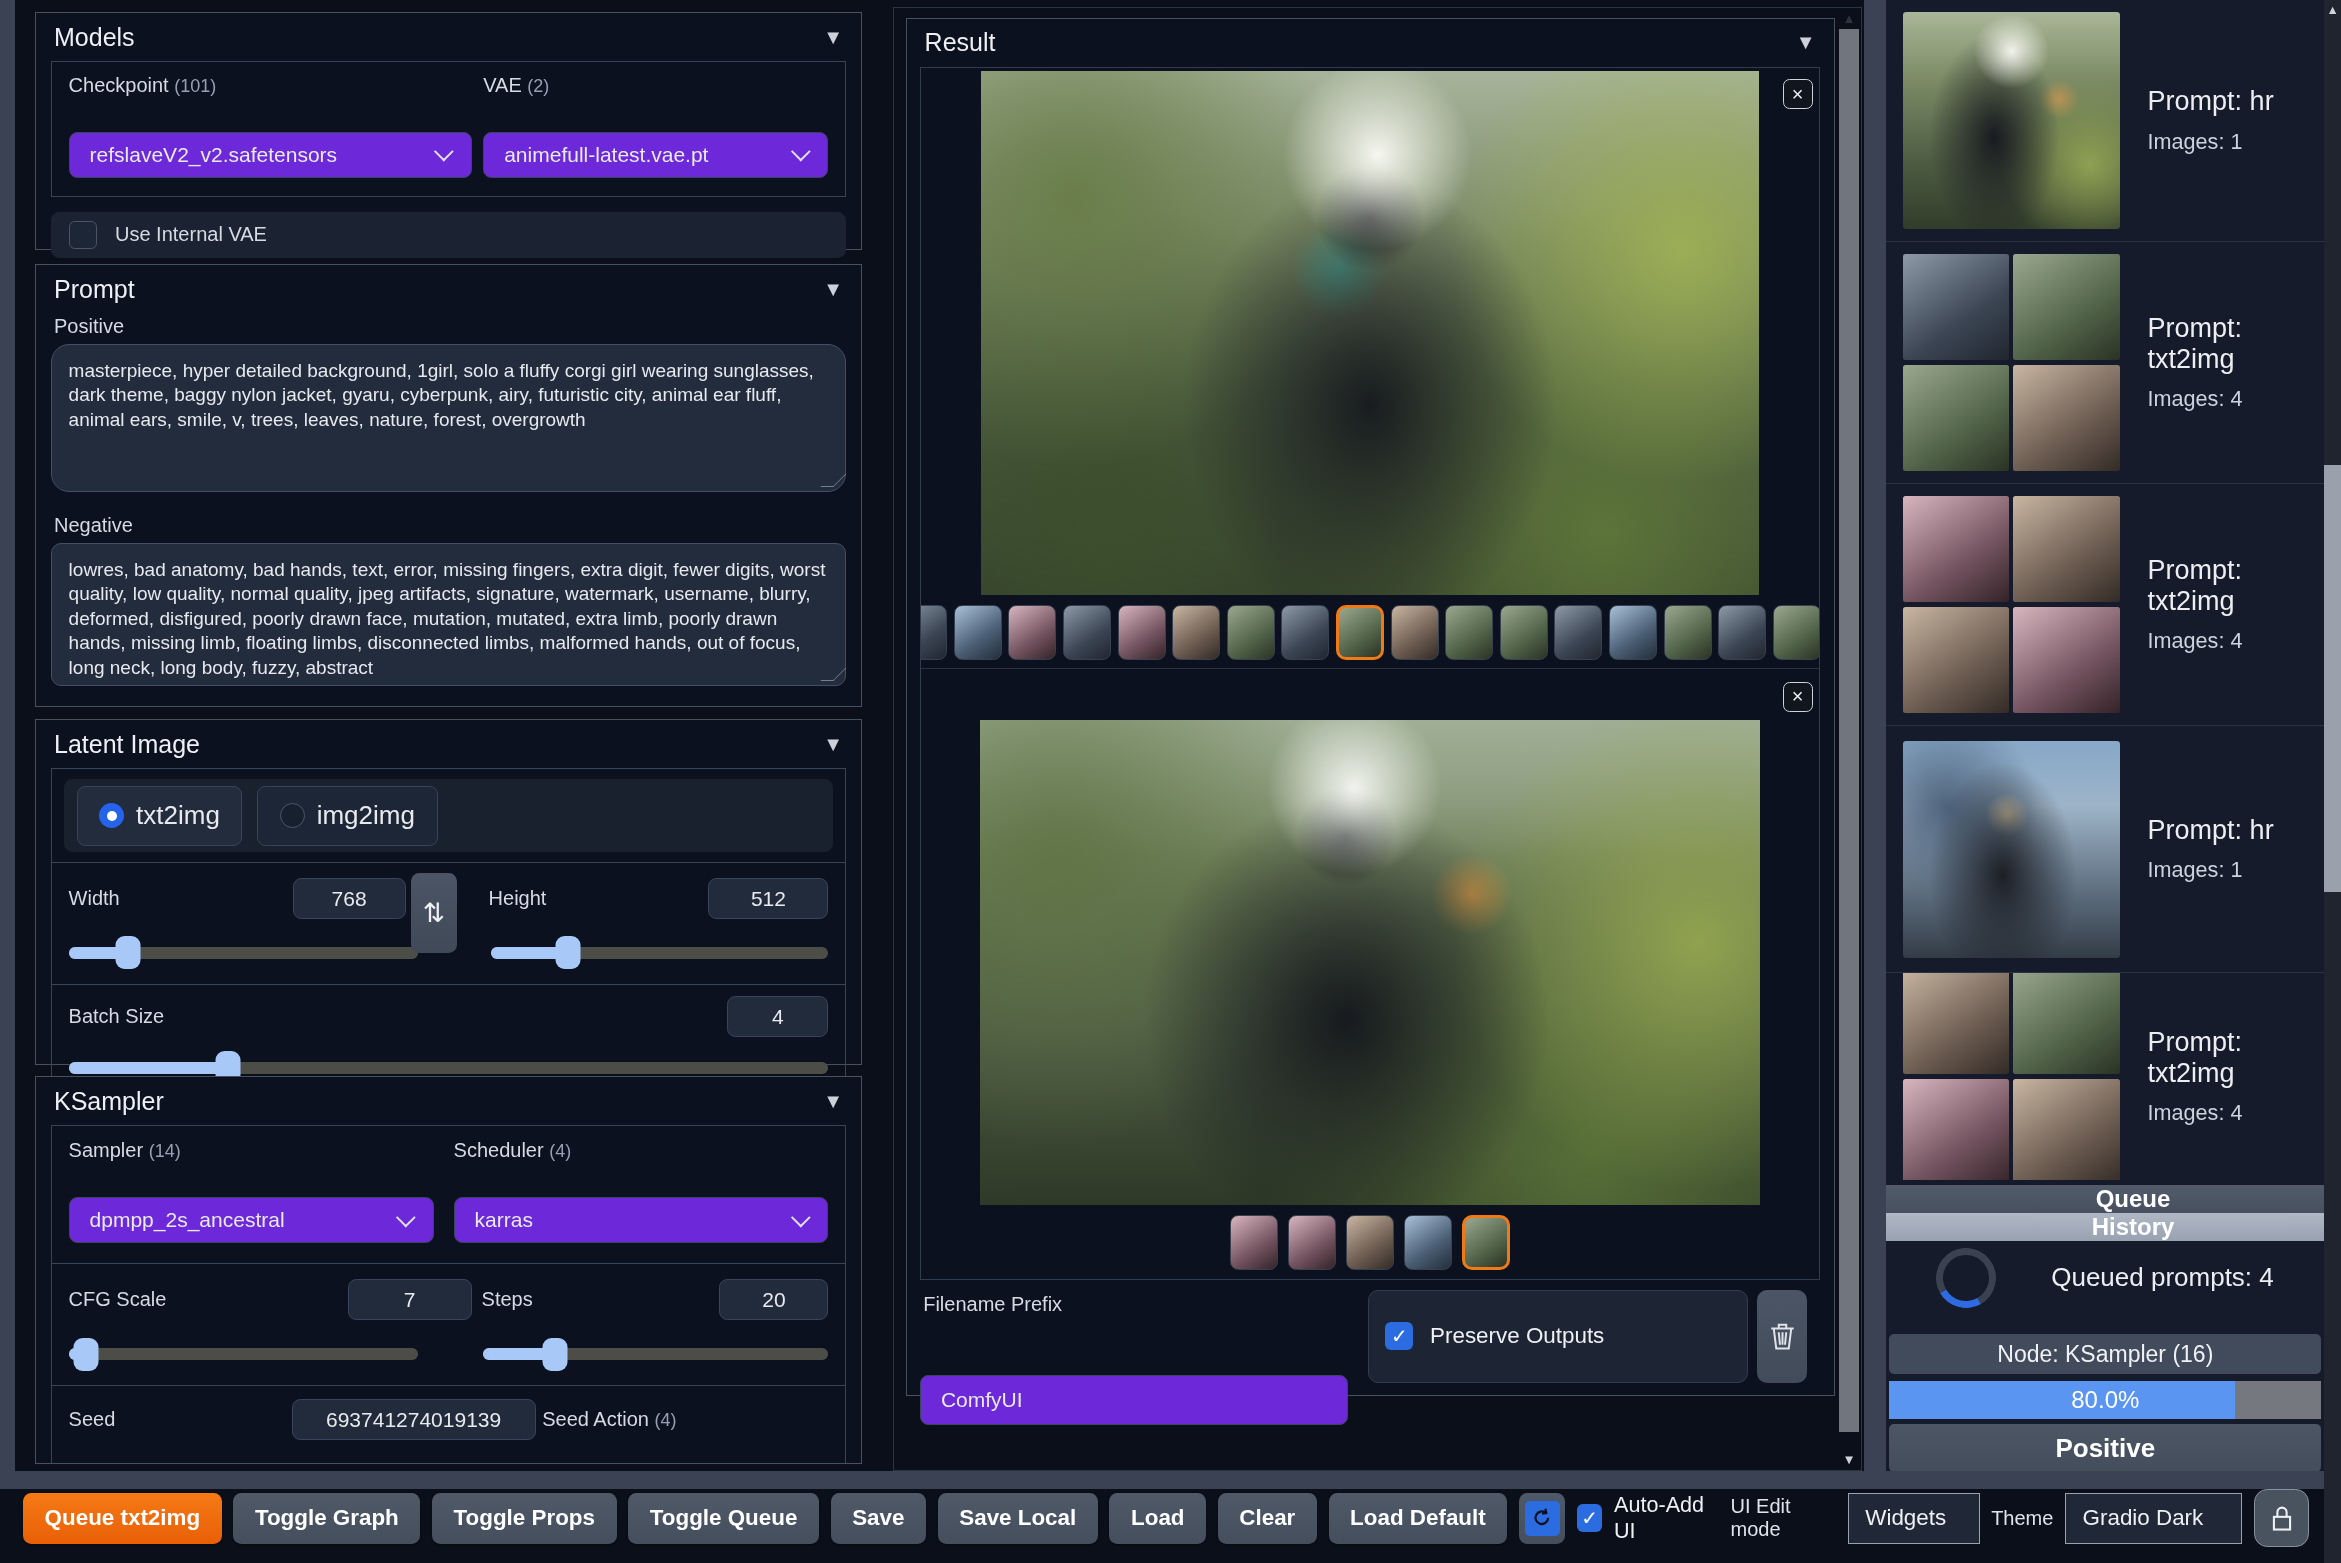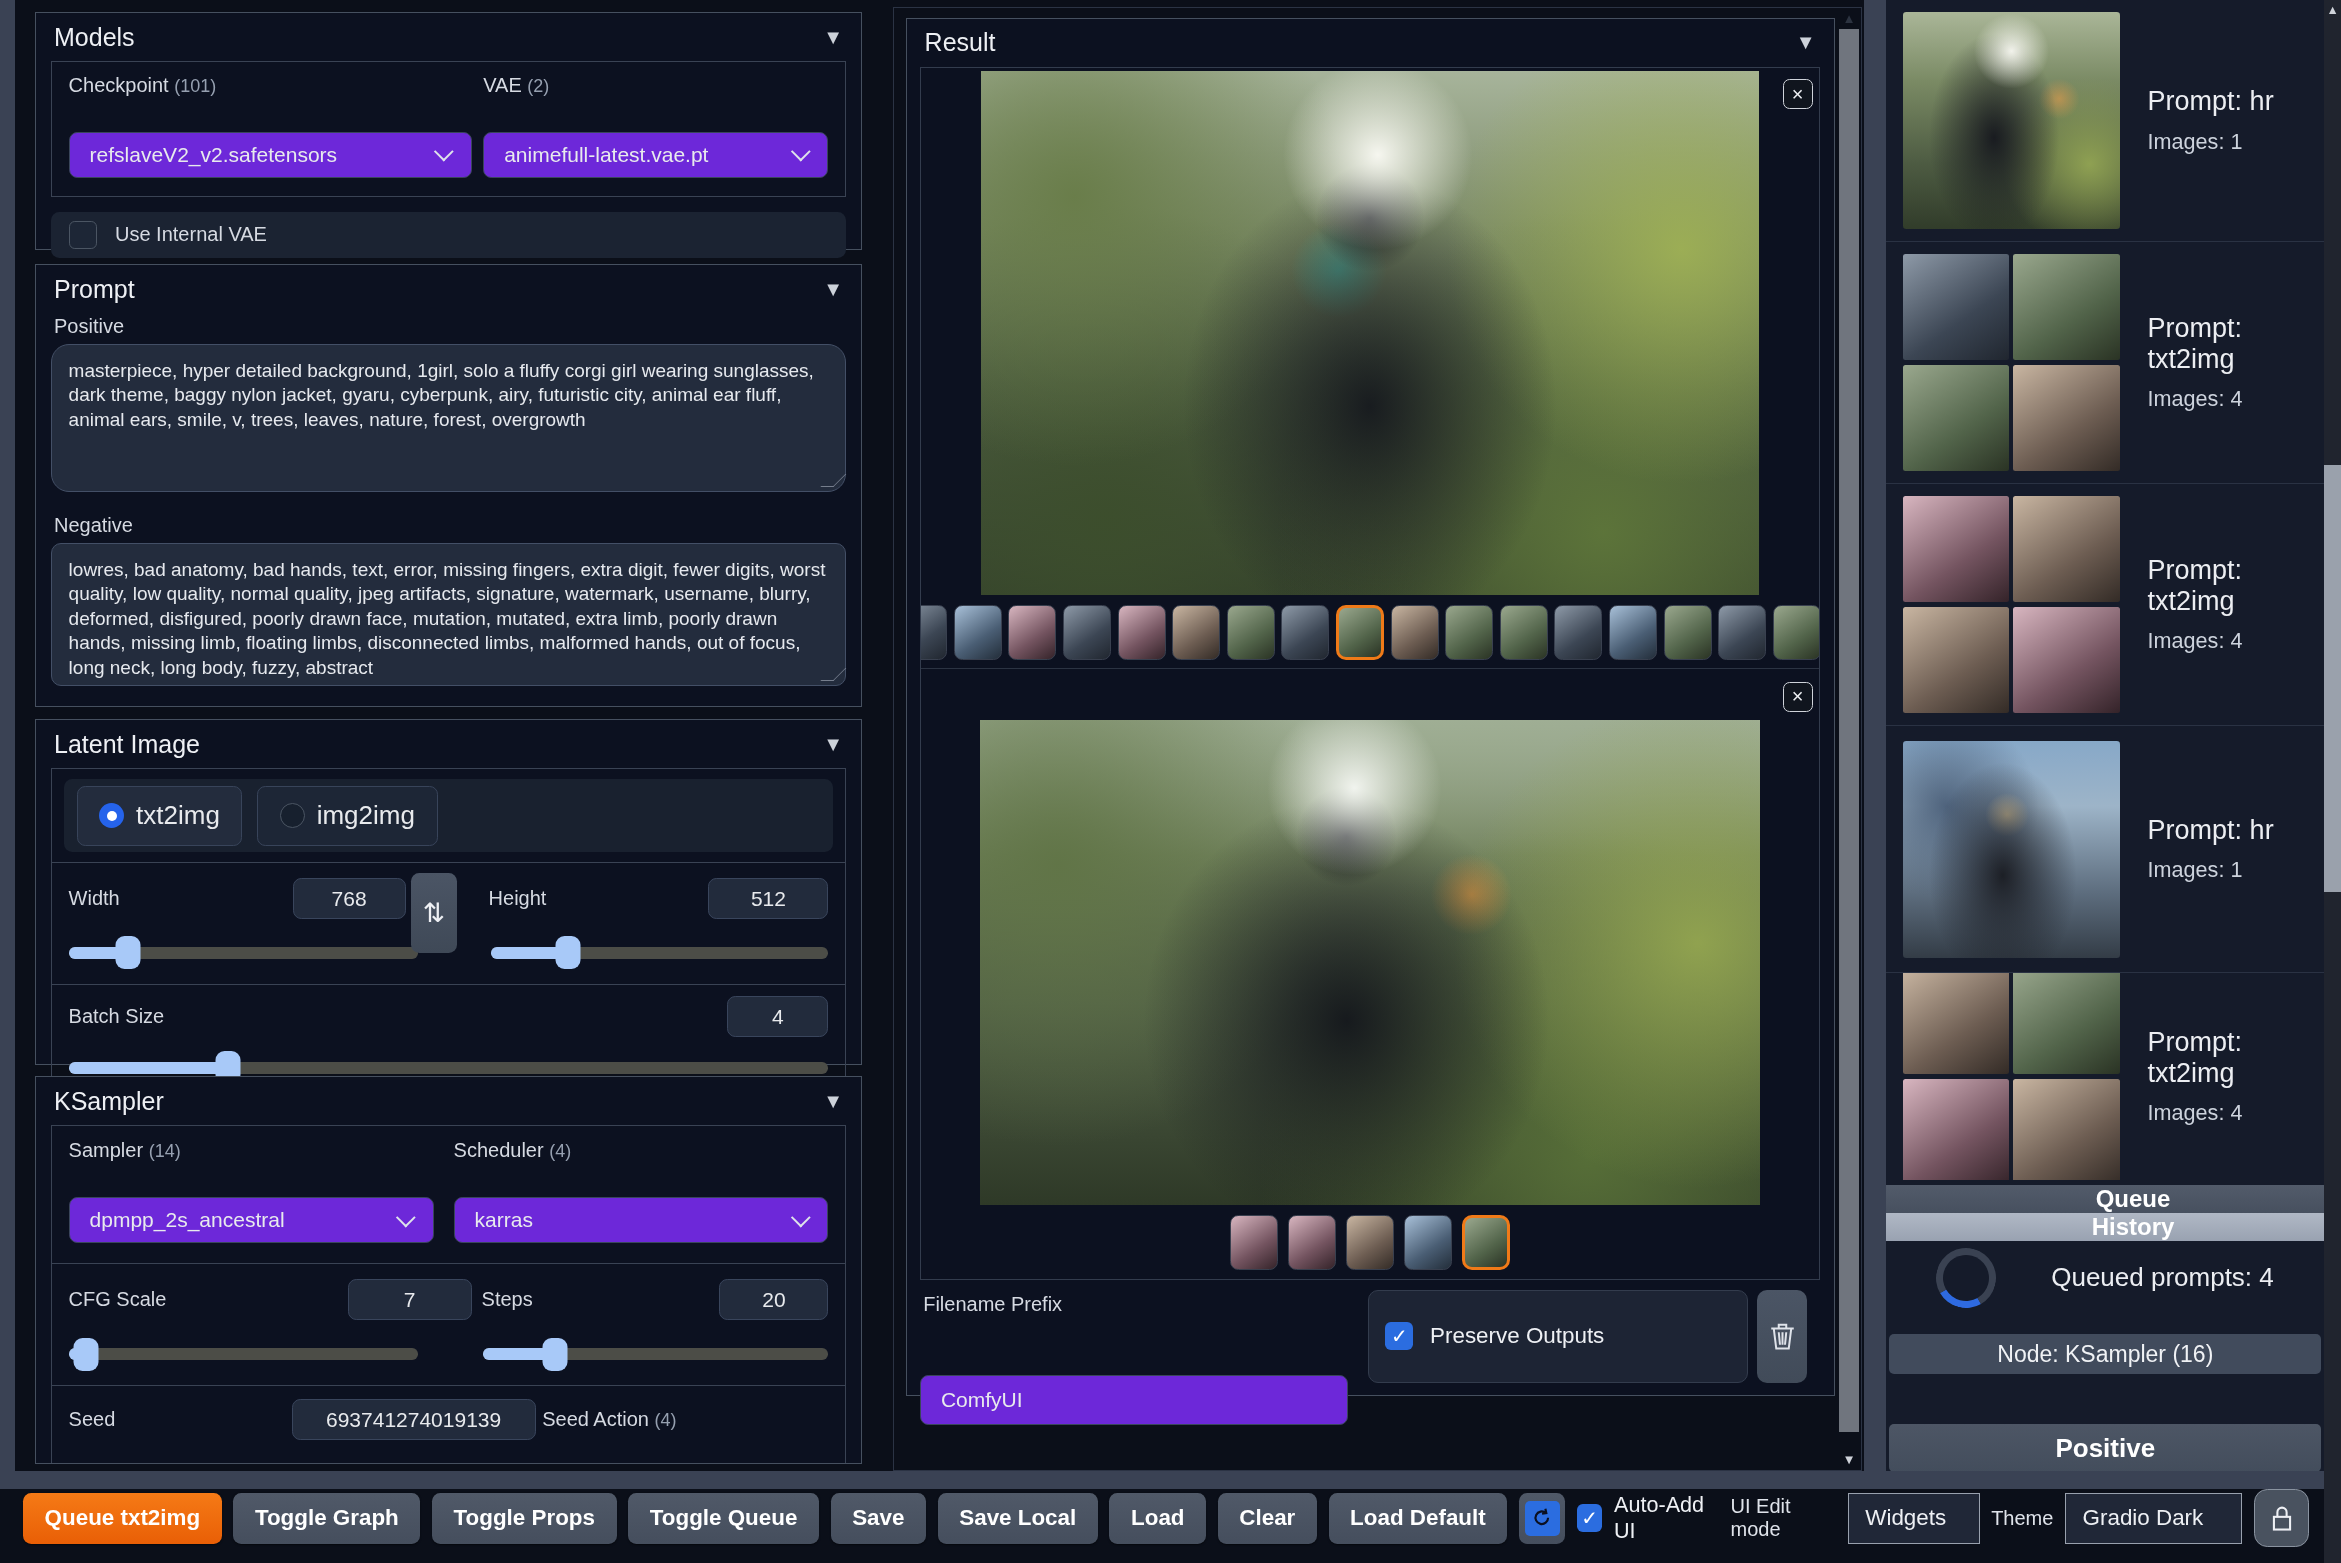--- a/index.html
+++ b/index.html
@@ -434,20 +434,24 @@
       <div class="tab history">History</div>
     </div>
 
     <div style="position:absolute;left:0;top:1232px;width:438px;height:91px;display:flex;align-items:center;justify-content:center;gap:55px;">
       <div class="spin"></div>
       <div style="font-size:26px;color:#eceef2;">Queued prompts: 4</div>
     </div>
 
     <div class="nodebar">Node: KSampler (16)</div>
 
+    <div class="pbar">
+      <div class="pfill" style="width:80%;"></div>
+      <div class="ptxt">80.0%</div>
+    </div>
 
     <div class="interrupt">Positive</div>
   </div>
 
   <div class="scrollcol" style="left:2324px;top:0;width:18px;height:1564px;background:#20242e;">
     <div style="position:absolute;left:0;top:465px;width:18px;height:427px;background:#9aa1ac;"></div>
     <div style="position:absolute;left:2.5px;top:3.3px;font-size:12.4px;color:#cfd3da;">▲</div>
   </div>
 
   <div id="toolbar">

